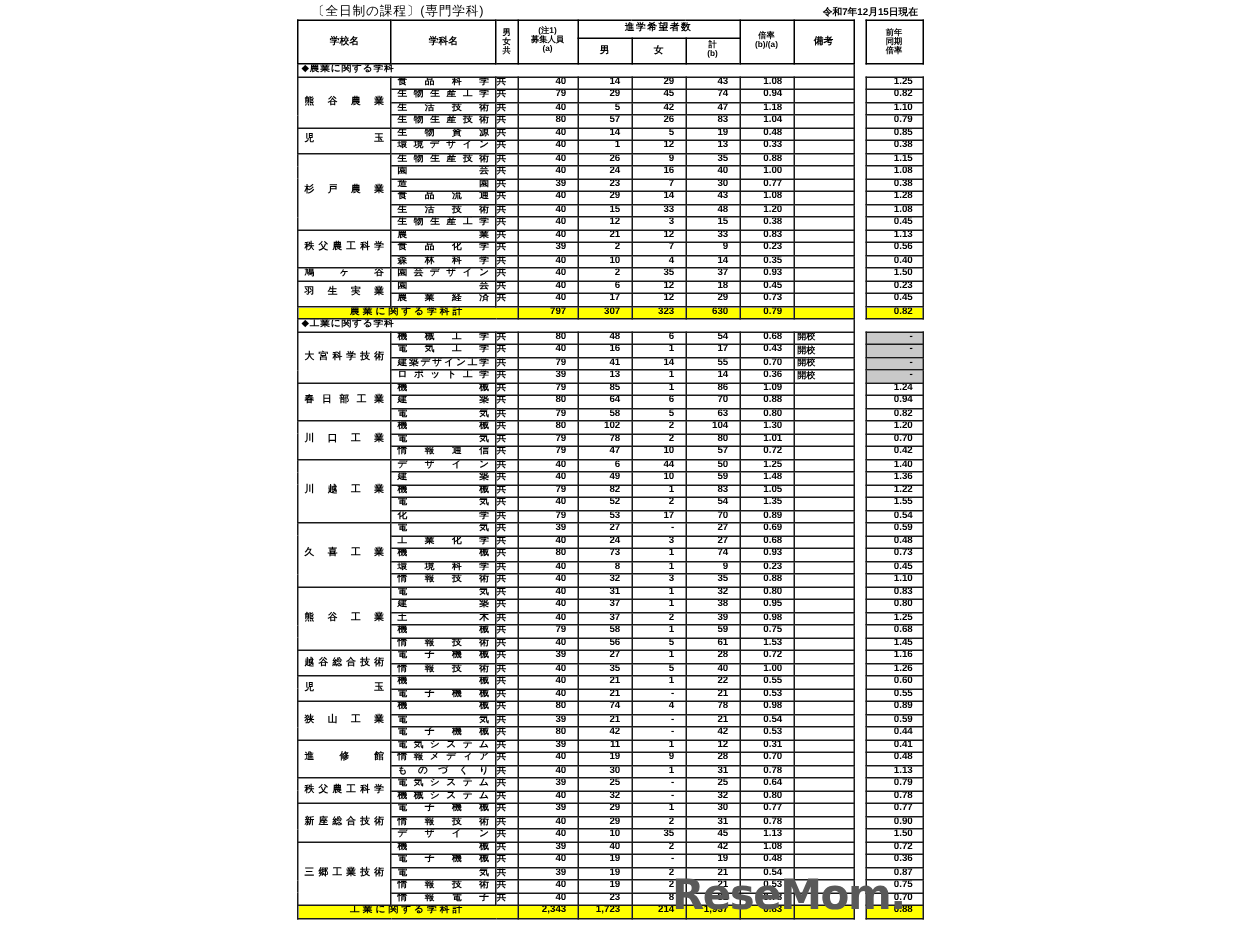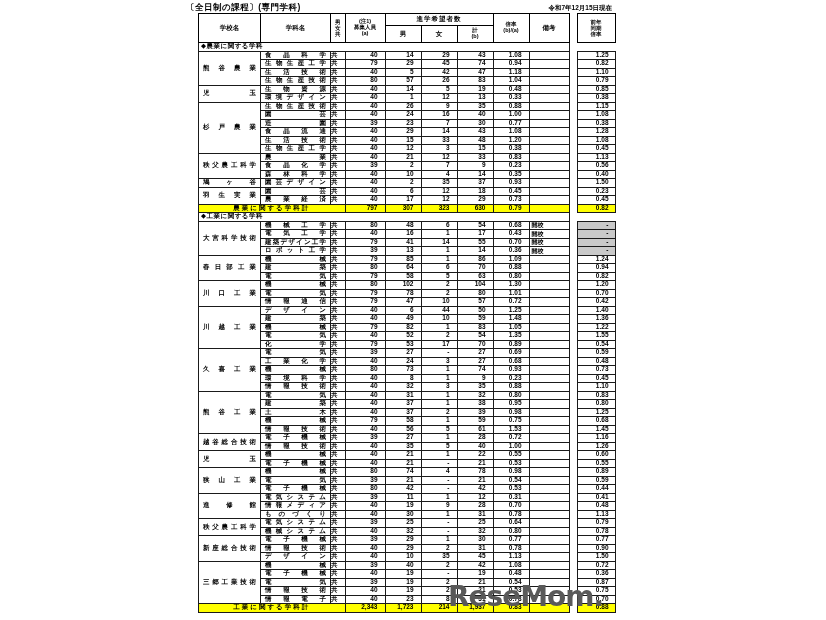--- a/index.html
+++ b/index.html
@@ -1,21 +1,21 @@
 <!DOCTYPE html>
 <html style="--hl-yellow: #ffff00; --disabled-gray: #c9c9c9; --wm-gray: #595959;"><head>
 <meta charset="utf-8">
 <style>
   html,body{margin:0;padding:0;}
   body{
     width:826px;height:620px;position:relative;background:#fff;overflow:hidden;
     font-family:"Liberation Sans","DejaVu Sans",sans-serif;
     -webkit-font-smoothing:antialiased;color:#000;
   }
-  .course-label{position:absolute;left:186px;top:2px;font-size:8.5px;font-weight:bold;letter-spacing:.5px;}
+  .course-label{position:absolute;left:208px;top:2px;font-size:8.5px;font-weight:normal;letter-spacing:.5px;}
   .date-label{position:absolute;left:430px;top:4px;width:182px;text-align:right;font-size:6.5px;font-weight:bold;}
   table.main{position:absolute;left:198px;top:13px;border-collapse:collapse;table-layout:fixed;}
   col.c-school{width:62px}col.c-dept{width:70px}col.c-coed{width:12px}
   col.c-cap{width:40px}col.c-m{width:36px}col.c-f{width:36px}col.c-t{width:36px}
   col.c-r{width:36px}col.c-rem{width:40px}col.c-sp{width:8px}col.c-prev{width:38px}
   th,td{border:1px solid #1a1a1a;padding:0;font-size:6.5px;line-height:1.05;height:7.5px;overflow:hidden;white-space:nowrap;}
   thead th{border:1.5px solid #000;font-weight:bold;white-space:pre-line;text-align:center;vertical-align:middle;}
   th.coed-h{font-size:5.5px;line-height:1.1;}
   th.cap-h{font-size:5.5px;}
   th.sub-h{height:16px;}

